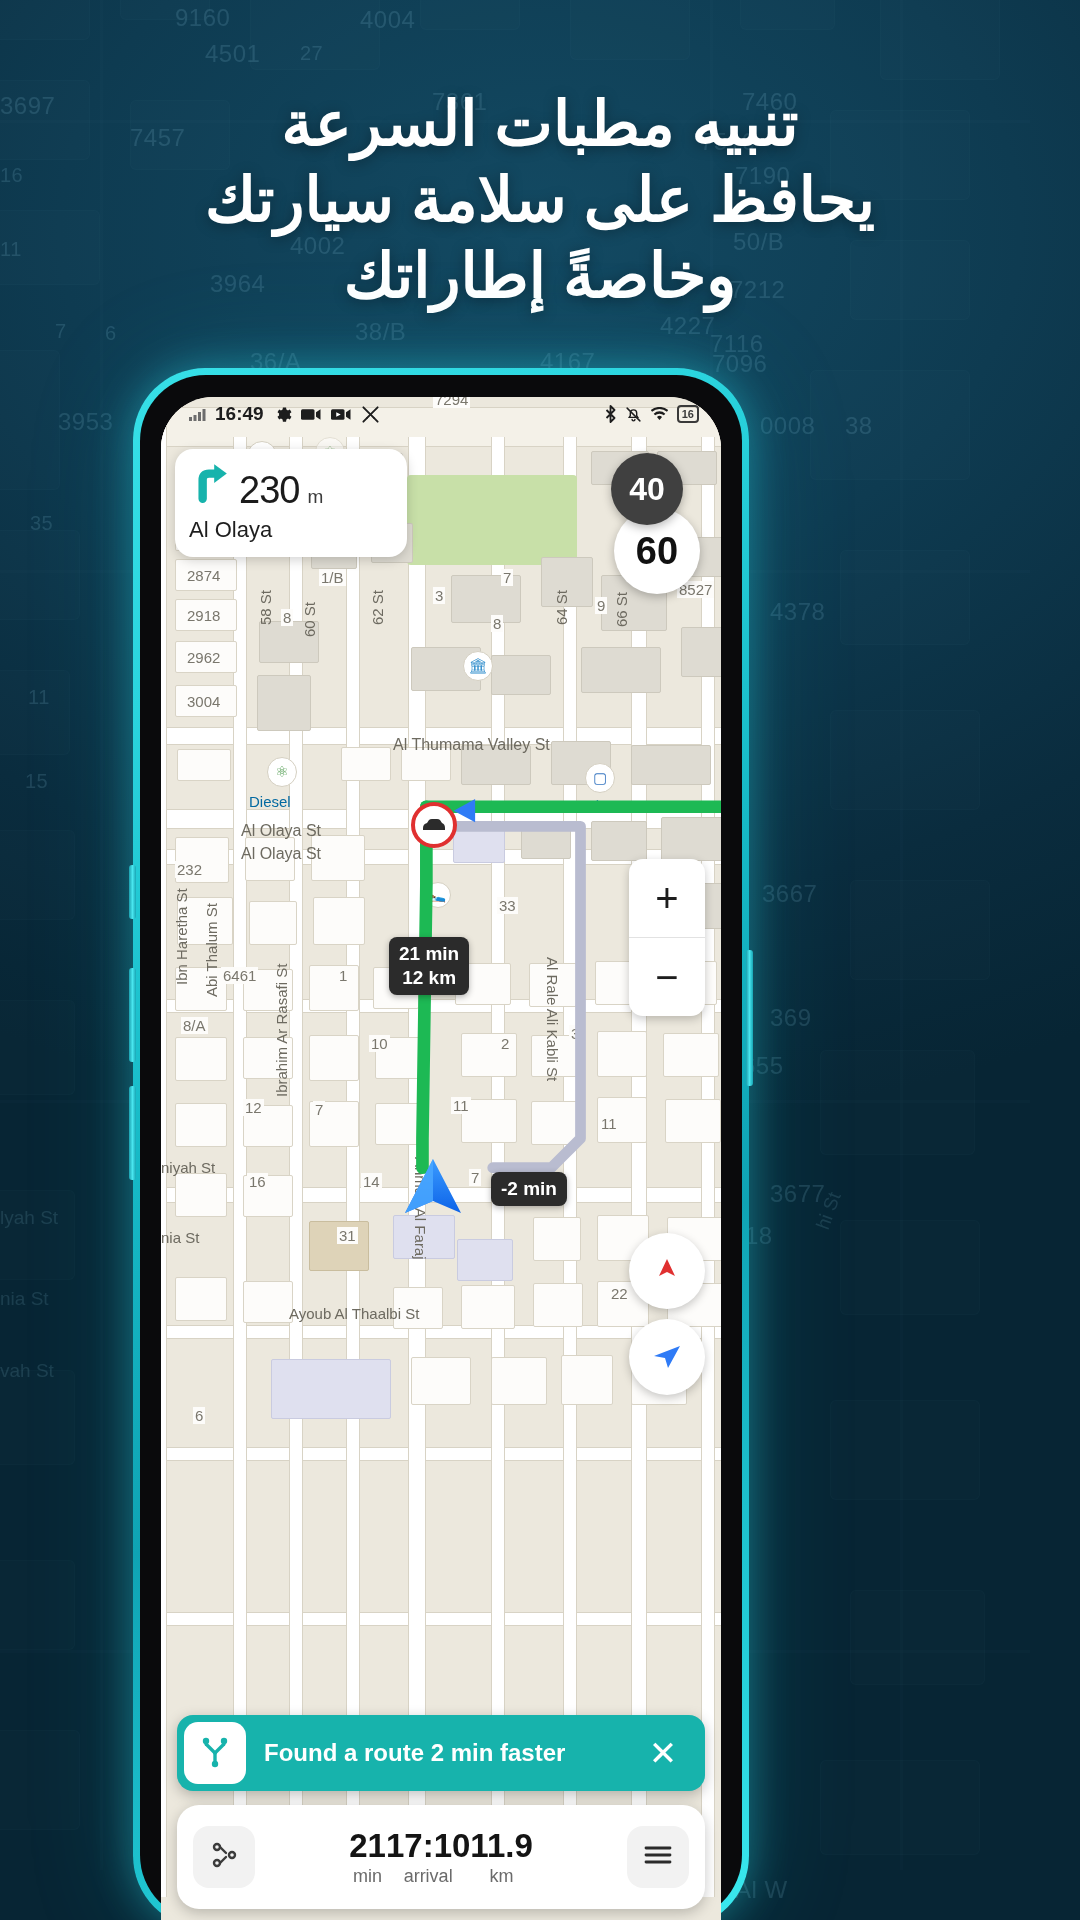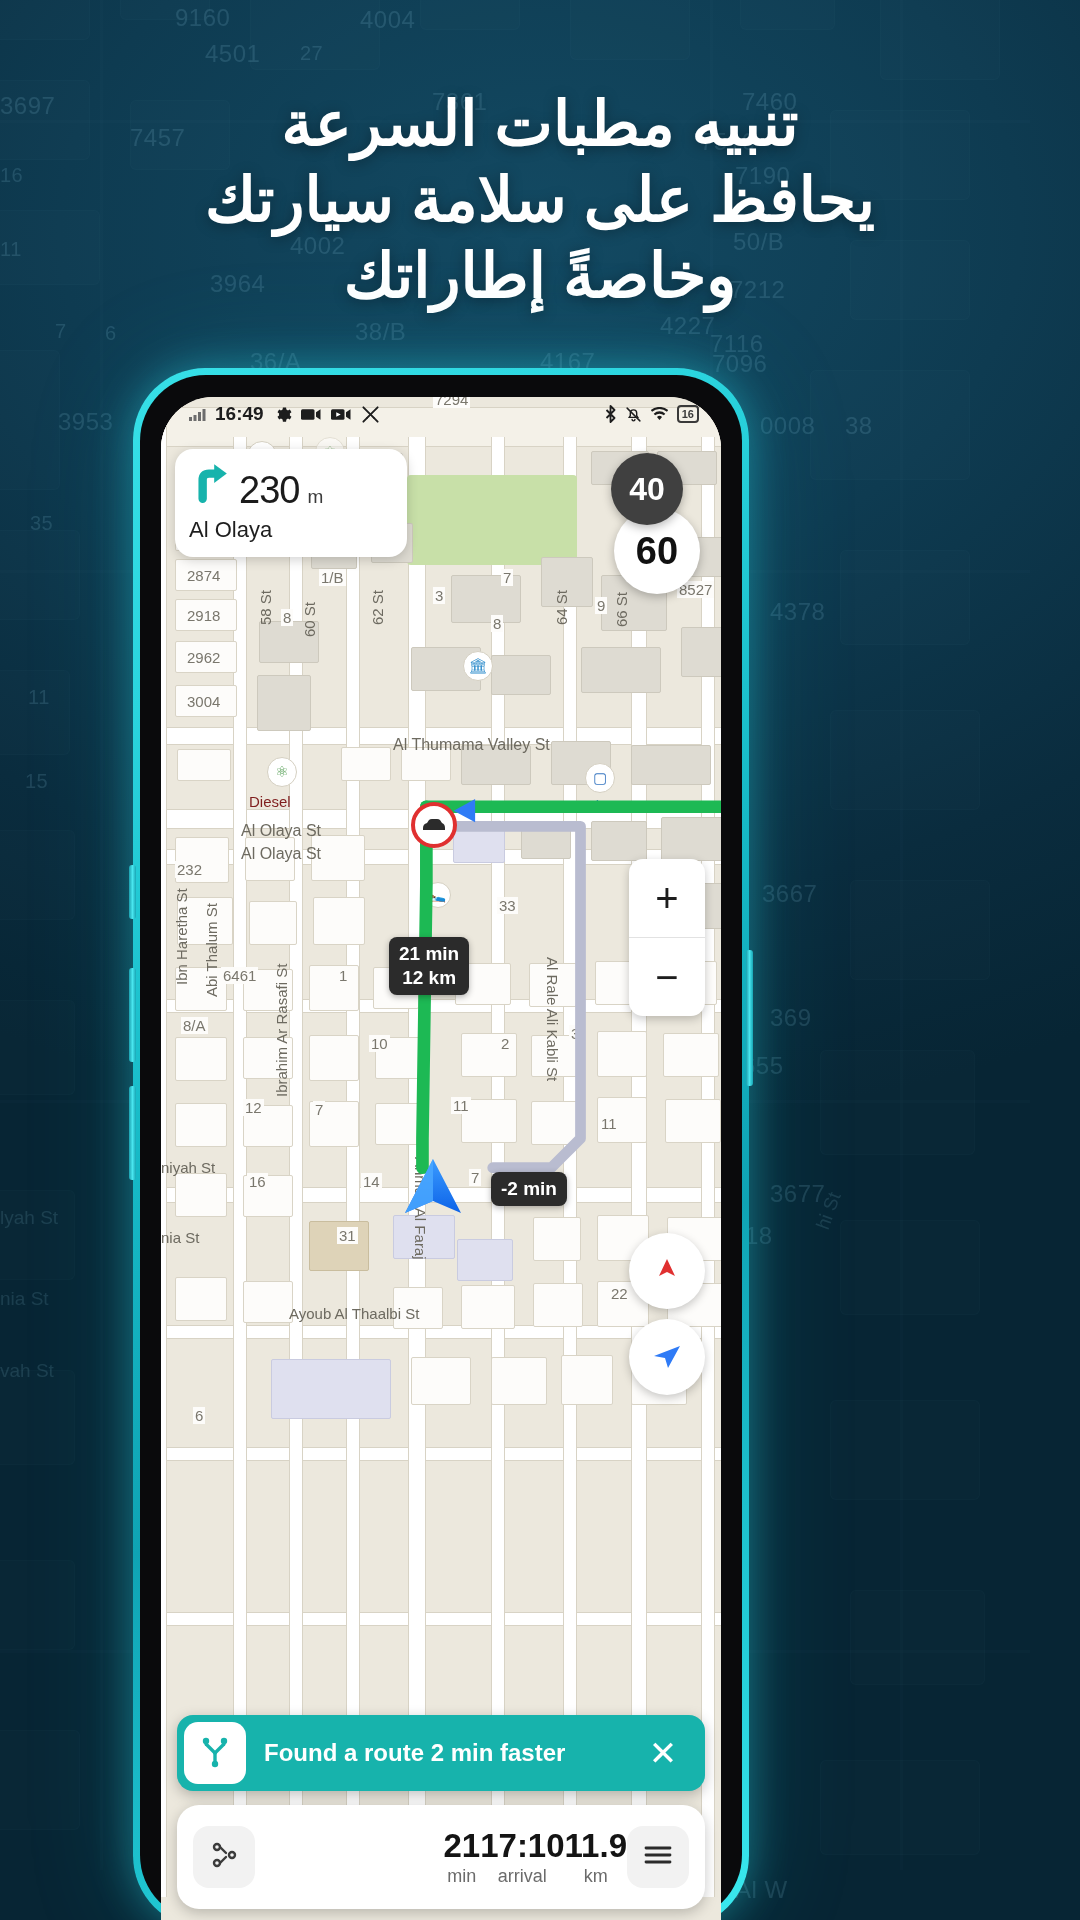--- a/index.html
+++ b/index.html
@@ -126,21 +126,21 @@
     white-space:nowrap;
   }
   .mnum {
     position:absolute;
     color:#7a776d;
     font-size:15px;
     background:#fdfcfa;
     padding:0 2px;
   }
   .poi {
-    position:absolute; color:#7f1d1d; font-size:15px; white-space:nowrap;
+    position:absolute; color:#0369a1; font-size:15px; white-space:nowrap;
   }
   .poi.blue { color:#3a78c2; }
   .poidot {
     position:absolute; width:30px; height:30px; border-radius:50%;
     background:#ffffff; border:1px solid #d5d0c2;
     display:flex; align-items:center; justify-content:center;
     font-size:15px; color:#4c9a4c;
   }
 
   
@@ -311,21 +311,21 @@
     box-shadow:0 4px 14px rgba(0,0,0,.22);
     z-index:25;
   }
   #bottombar .iconbtn {
     width:62px; height:62px; border-radius:16px;
     background:#f2f2f2;
     display:flex; align-items:center; justify-content:center;
     flex:0 0 auto;
   }
   #bottombar .stats {
-    flex:1; display:flex; align-items:center; justify-content:flex-end;
+    flex:1; display:flex; align-items:center; justify-content:center;
   }
   #bottombar .stat { text-align:center; }
   #bottombar .stat .v { font-size:33px; font-weight:bold; color:#141414; line-height:36px; }
   #bottombar .stat .l { font-size:18px; color:#6b6b6b; margin-top:2px; }
 </style>
 </head>
 <body>
 
 <div id="bg">
   <div class="blocks">

